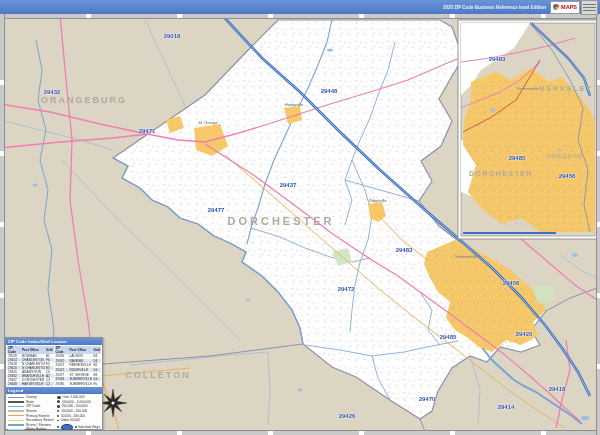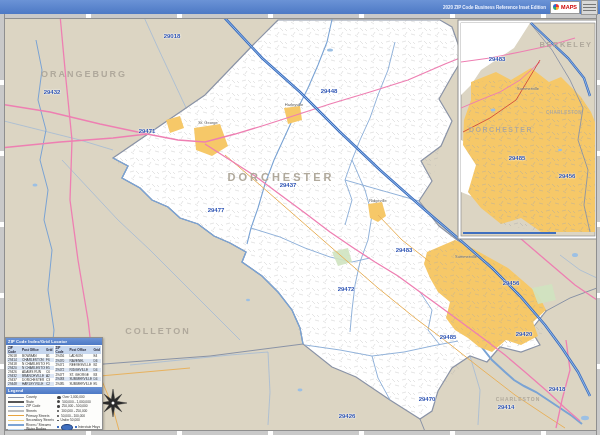--- a/index.html
+++ b/index.html
@@ -22,21 +22,21 @@
   .frame{position:absolute;z-index:30;background:#c9c9c9;}
   #frame-top{left:0;top:14px;width:600px;height:4px;background:repeating-linear-gradient(90deg,#c9c9c9 0 86px,#fff 86px 91px);border-bottom:1px solid #8f8f8f;}
   #frame-bottom{left:0;top:430px;width:600px;height:5px;background:repeating-linear-gradient(90deg,#c9c9c9 0 86px,#fff 86px 91px);border-top:1px solid #8f8f8f;}
   #frame-left{left:0;top:14px;width:4px;height:421px;background:repeating-linear-gradient(#c9c9c9 0 66px,#fff 66px 71px);border-right:1px solid #8f8f8f;}
   #frame-right{left:596px;top:14px;width:4px;height:421px;background:repeating-linear-gradient(#c9c9c9 0 66px,#fff 66px 71px);border-left:1px solid #8f8f8f;}
   
   #map-svg{position:absolute;left:0;top:0;z-index:1;}
   #label-layer{position:absolute;left:0;top:0;width:600px;height:435px;z-index:20;pointer-events:none;}
   #label-layer div{position:absolute;transform:translate(-50%,-50%);white-space:nowrap;}
   .zip-label{color:#2f55b5;font-weight:bold;font-size:6px;text-shadow:0 0 2px #fff,0 0 2px #fff;}
-  .county-label{color:#b0a99c;font-weight:bold;text-transform:uppercase;}
+  .county-label{color:#b0a99c;font-weight:bold;text-transform:uppercase;margin-top:44px;}
   .town-label{color:#5a5a5a;font-size:4px;text-shadow:0 0 1px #fff;}
   
   #legend{position:absolute;left:5px;top:337px;width:96px;height:91px;background:#fdfdfb;
           border:1px solid #8f8f8f;z-index:25;font-size:4px;color:#333;box-shadow:1px 1px 2px rgba(0,0,0,.25);}
   .legend-bar{background:linear-gradient(#6b93d6,#4d79c5);color:#fff;font-size:4px;font-weight:bold;
               padding:1px 2px;letter-spacing:.2px;}
   #index-tables{display:flex;gap:1px;padding:1px;}
   #index-tables table{border-collapse:collapse;flex:1;}
   #index-tables th{background:#c7d7ee;color:#223;font-size:3.2px;text-align:left;padding:0 1px;font-weight:bold;}
   #index-tables td{font-size:3.2px;padding:0 1px;white-space:nowrap;overflow:hidden;max-width:22px;}
@@ -174,21 +174,21 @@
     <ellipse cx="560" cy="150" rx="2" ry="1.3" fill="#9cc0e4"></ellipse>
   </g>
 
   <g>
     <polygon points="113,389 114.7,399.2 121.8,394.2 116.8,401.3 127,403 116.8,404.7 121.8,411.8 114.7,406.8 113,417 111.3,406.8 104.2,411.8 109.2,404.7 99,403 109.2,401.3 104.2,394.2 111.3,399.2" fill="#2a2a2a" stroke="#2a2a2a" stroke-width="0.4"></polygon>
     <circle cx="113" cy="403" r="1.5" fill="#fff"></circle>
   </g>
 </svg>
 
 <div id="label-layer">
-      <div class="county-label" style="left: 84px; top: 74px; font-size: 9px; letter-spacing: 2px;">ORANGEBURG</div>
+      <div class="county-label" style="left: 84px; top: 56px; font-size: 9px; letter-spacing: 2px;">ORANGEBURG</div>
       <div class="county-label" style="left: 281px; top: 177px; font-size: 11px; letter-spacing: 3px;">DORCHESTER</div>
       <div class="county-label" style="left: 158px; top: 331px; font-size: 9px; letter-spacing: 2px;">COLLETON</div>
       <div class="county-label" style="left: 518px; top: 399px; font-size: 5px; letter-spacing: 1px;">CHARLESTON</div>
       <div class="zip-label" style="left: 172px; top: 36px;">29018</div>
       <div class="zip-label" style="left: 52px; top: 92px;">29432</div>
       <div class="zip-label" style="left: 147px; top: 131px;">29471</div>
       <div class="zip-label" style="left: 329px; top: 91px;">29448</div>
       <div class="zip-label" style="left: 288px; top: 185px;">29437</div>
       <div class="zip-label" style="left: 216px; top: 210px;">29477</div>
       <div class="zip-label" style="left: 404px; top: 250px;">29483</div>

